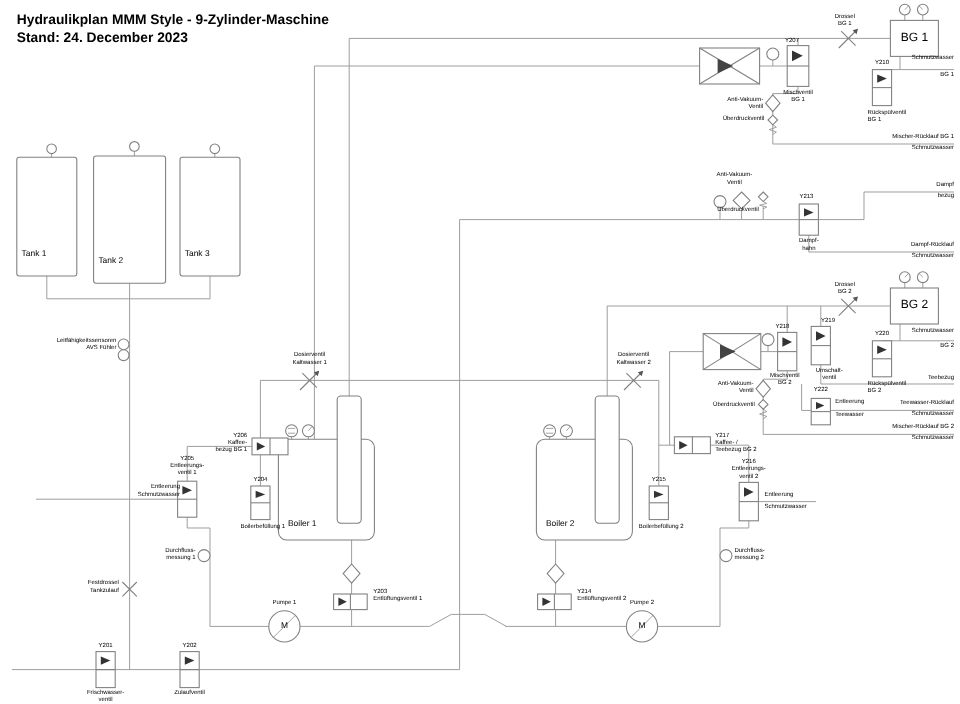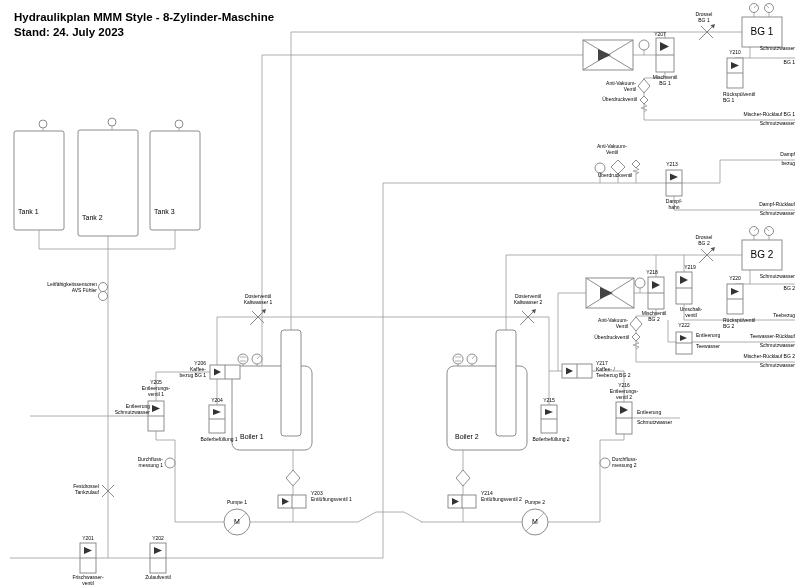--- a/index.html
+++ b/index.html
@@ -243,22 +243,22 @@
       <path d="M102,485 L114,497 M114,485 L102,497"></path>
     </g>
     <circle cx="237" cy="522" r="13"></circle>
     <circle cx="535" cy="522" r="13"></circle>
     <path d="M228,531 L246,513" stroke-width="0.6"></path>
     <path d="M526,531 L544,513" stroke-width="0.6"></path>
   </g>
 </svg>
 
 <div class="title">
-  <span style="display:block">Hydraulikplan MMM Style - 8-Zylinder-Maschine</span>
-  <span style="display:block">Stand: 24. July 2023</span>
+  <span style="display:block">Hydraulikplan MMM Style - 9-Zylinder-Maschine</span>
+  <span style="display:block">Stand: 24. December 2023</span>
 </div>
 
 <div class="lbl s7" style="left:18px;top:208px">Tank 1</div>
 <div class="lbl s7" style="left:82px;top:214px">Tank 2</div>
 <div class="lbl s7" style="left:154px;top:208px">Tank 3</div>
 
 <div class="lbl r" style="left:97px;top:282px">
   <span>Leitfähigkeitssensoren</span>
       <span>AVS Fühler</span>
 </div>

